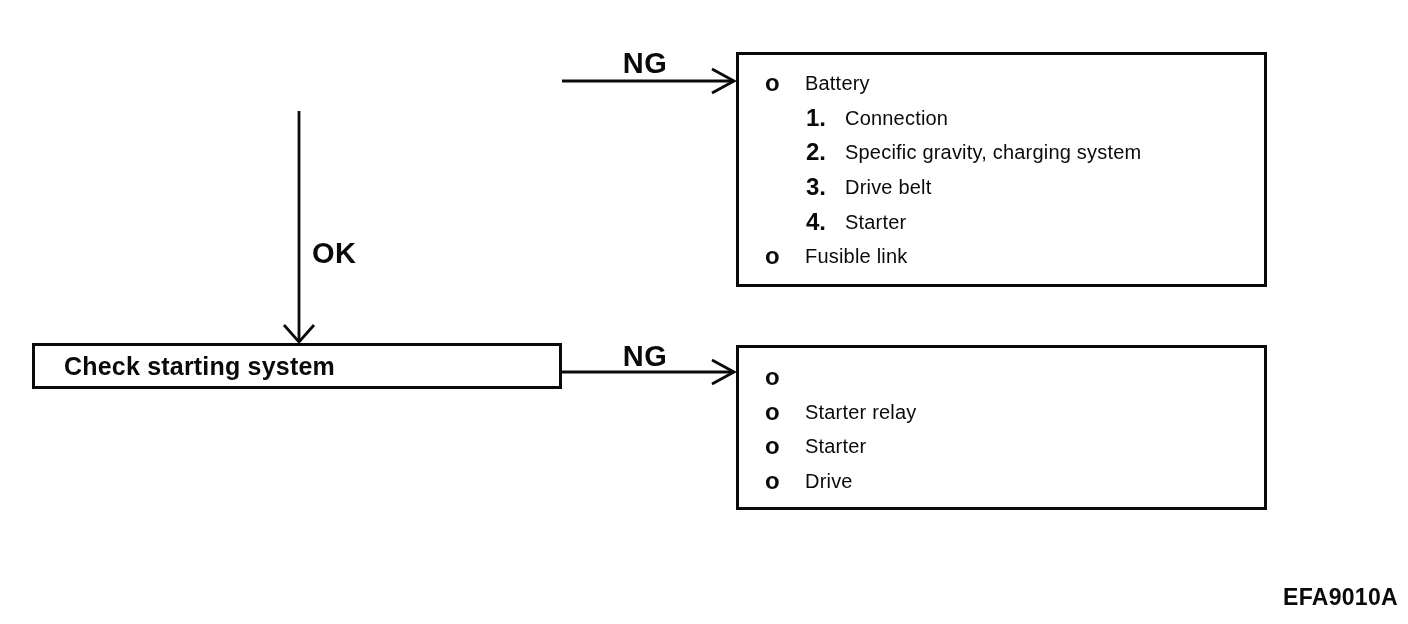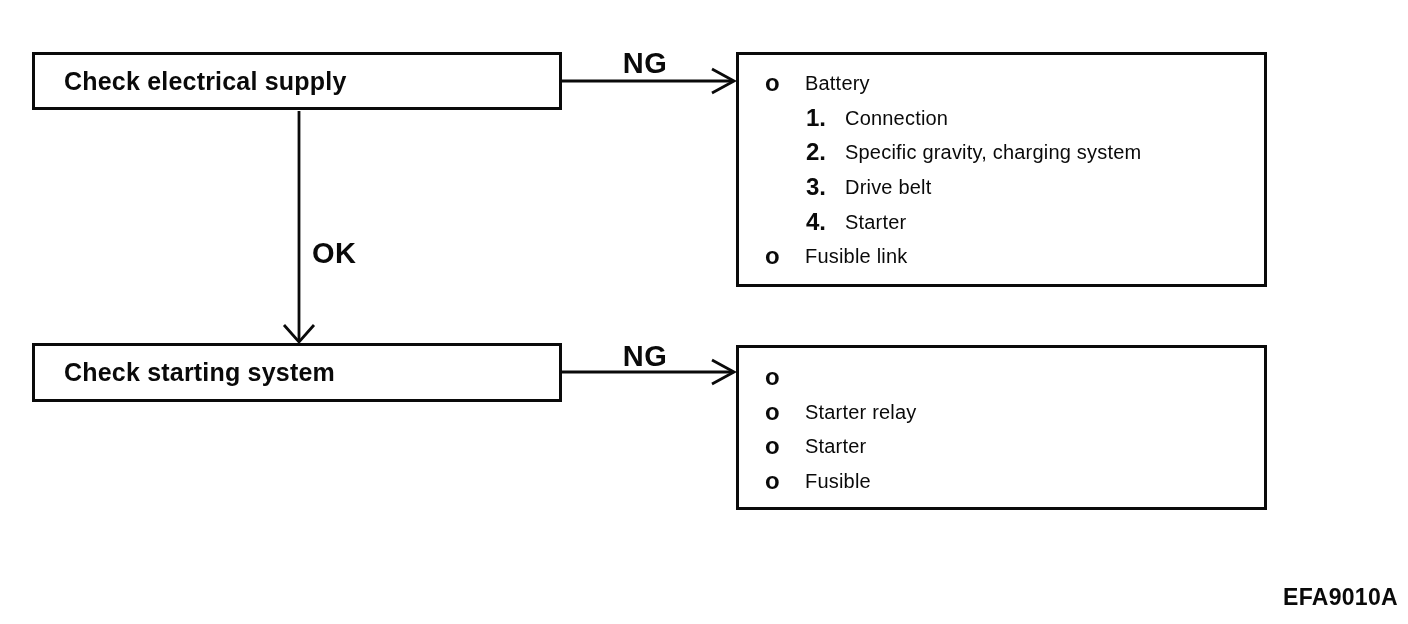--- a/index.html
+++ b/index.html
@@ -113,23 +113,20 @@
       <line x1="299" y1="111" x2="299" y2="341"></line>
       <polyline points="284,325 299,342 314,325"></polyline>
     </g>
 
     <g stroke="#0a0a0a" stroke-width="2.8" fill="none" stroke-linecap="butt">
       <line x1="562" y1="372" x2="733" y2="372"></line>
       <polyline points="712,360 734,372 712,384"></polyline>
     </g>
   </svg>
 
-  <div class="node-box step-box" style="top:52px;">
-    <span class="step-label">Check electrical supply</span>
-  </div>
 
   <div class="edge-label" id="edge-label-ng1">NG</div>
   <div class="edge-label" id="edge-label-ok">OK</div>
   <div class="edge-label" id="edge-label-ng2">NG</div>
 
   <div class="node-box cause-box" style="top:52px; height:235px;">
     <div class="cause-list" style="padding-top:11px;">
       <div class="cause-line">
         <span class="marker">o</span>
         <span class="txt">Battery</span>
@@ -150,39 +147,39 @@
         <span class="marker">4.</span>
         <span class="txt">Starter</span>
       </div>
       <div class="cause-line">
         <span class="marker">o</span>
         <span class="txt">Fusible link</span>
       </div>
     </div>
   </div>
 
-  <div class="node-box step-box" style="top:343px; height:59px;">
+  <div class="node-box step-box" style="top:343px; height:46px;">
     <span class="step-label">Check starting system</span>
   </div>
 
   <div class="node-box cause-box" style="top:345px; height:165px;">
     <div class="cause-list" style="padding-top:12px;">
       <div class="cause-line">
         <span class="marker">o</span>
       </div>
       <div class="cause-line">
         <span class="marker">o</span>
         <span class="txt">Starter relay</span>
       </div>
       <div class="cause-line">
         <span class="marker">o</span>
         <span class="txt">Starter</span>
       </div>
       <div class="cause-line">
         <span class="marker">o</span>
-        <span class="txt">Fusible</span>
+        <span class="txt">Drive</span>
       </div>
     </div>
   </div>
 
   <div id="figure-code">EFA9010A</div>
 
 </div>
 
 </body></html>

